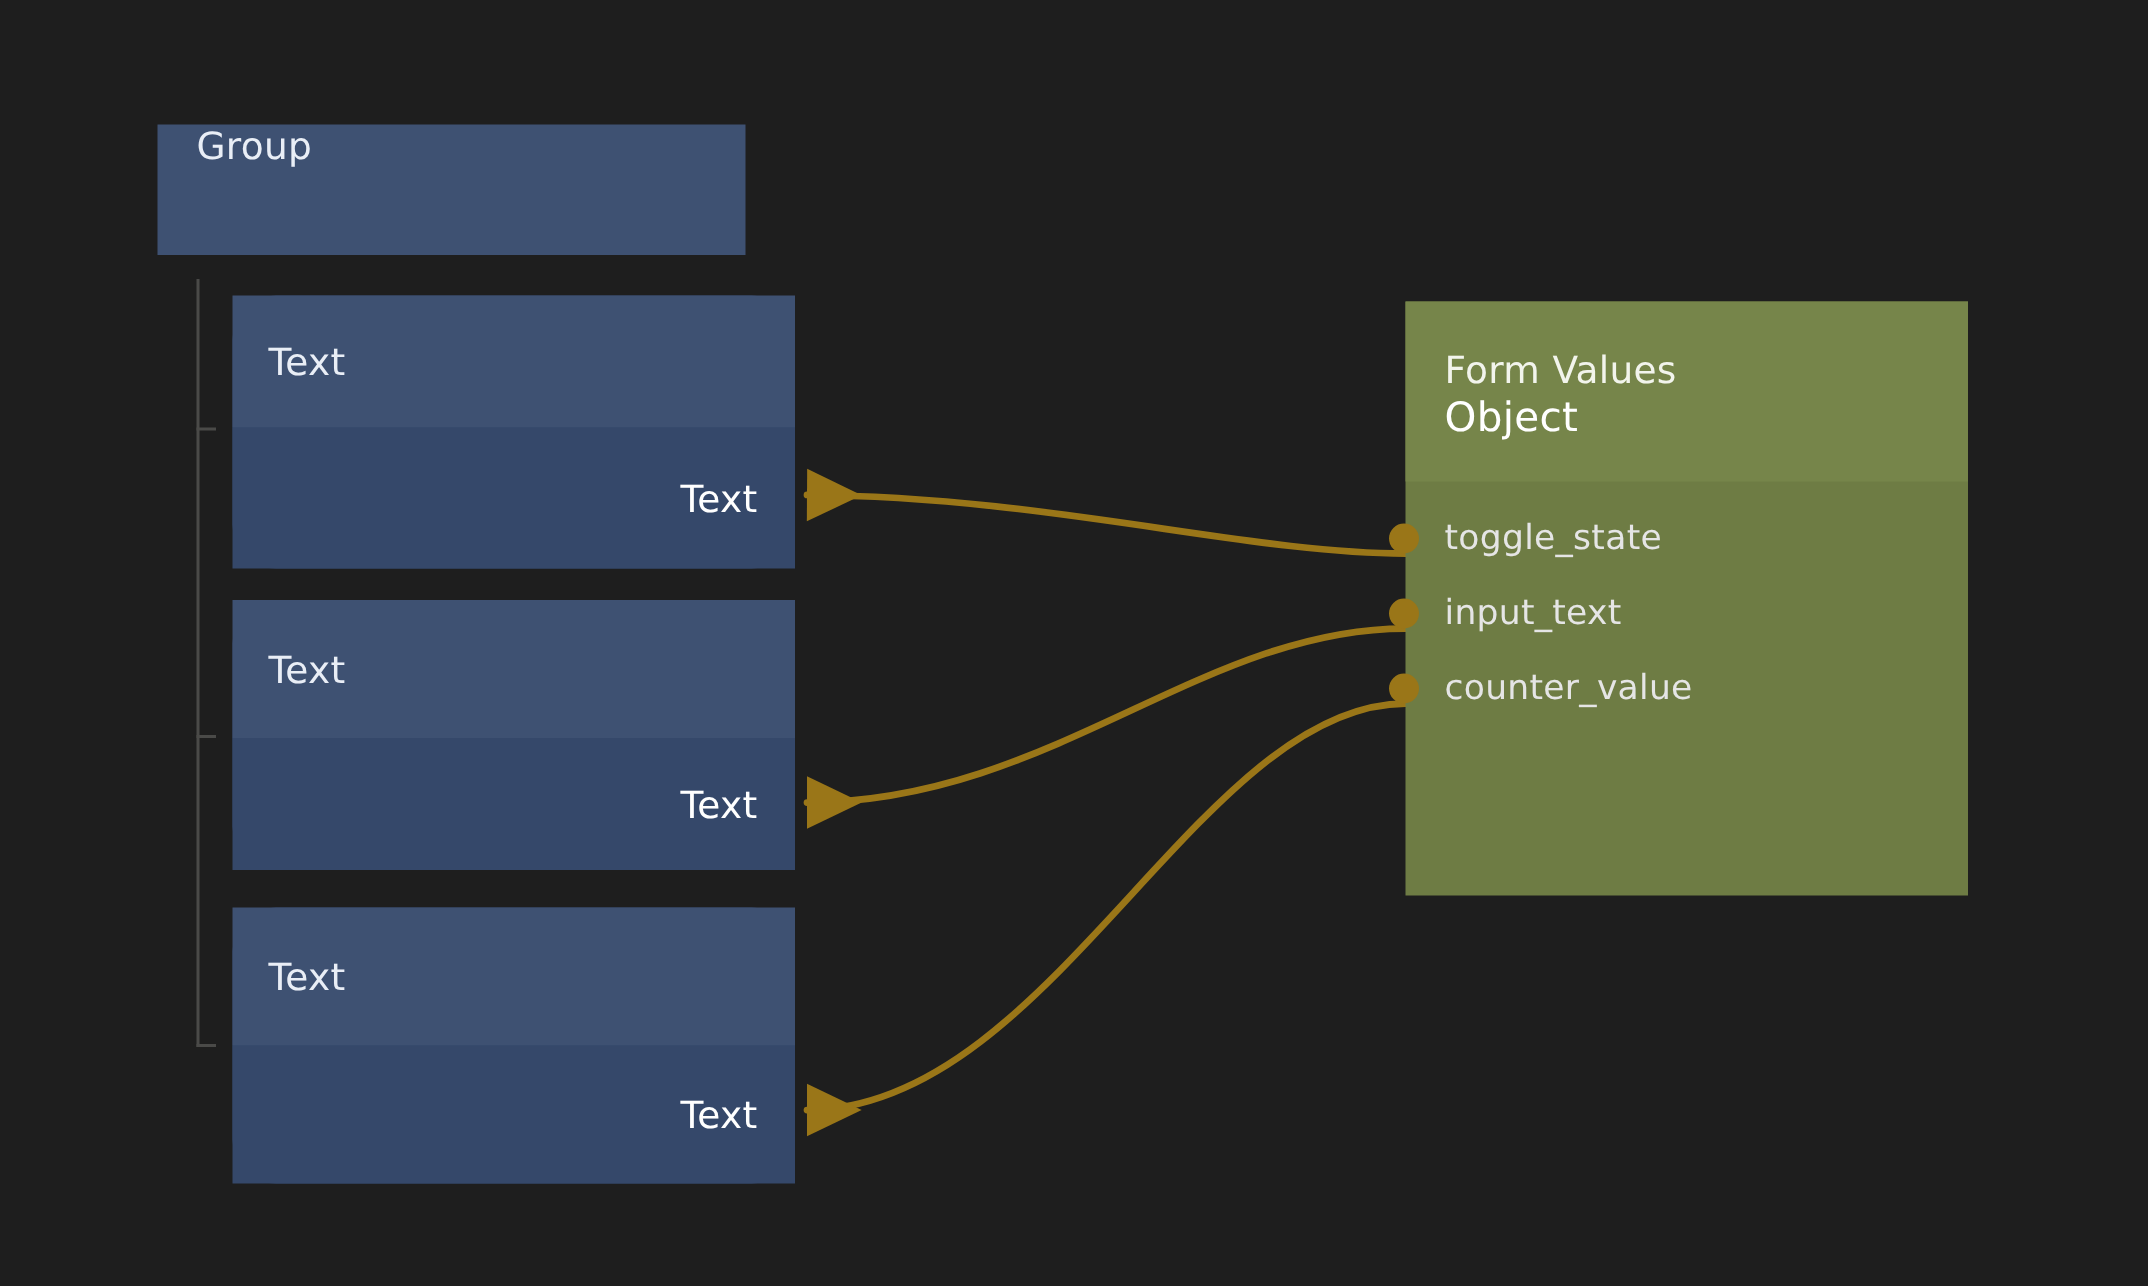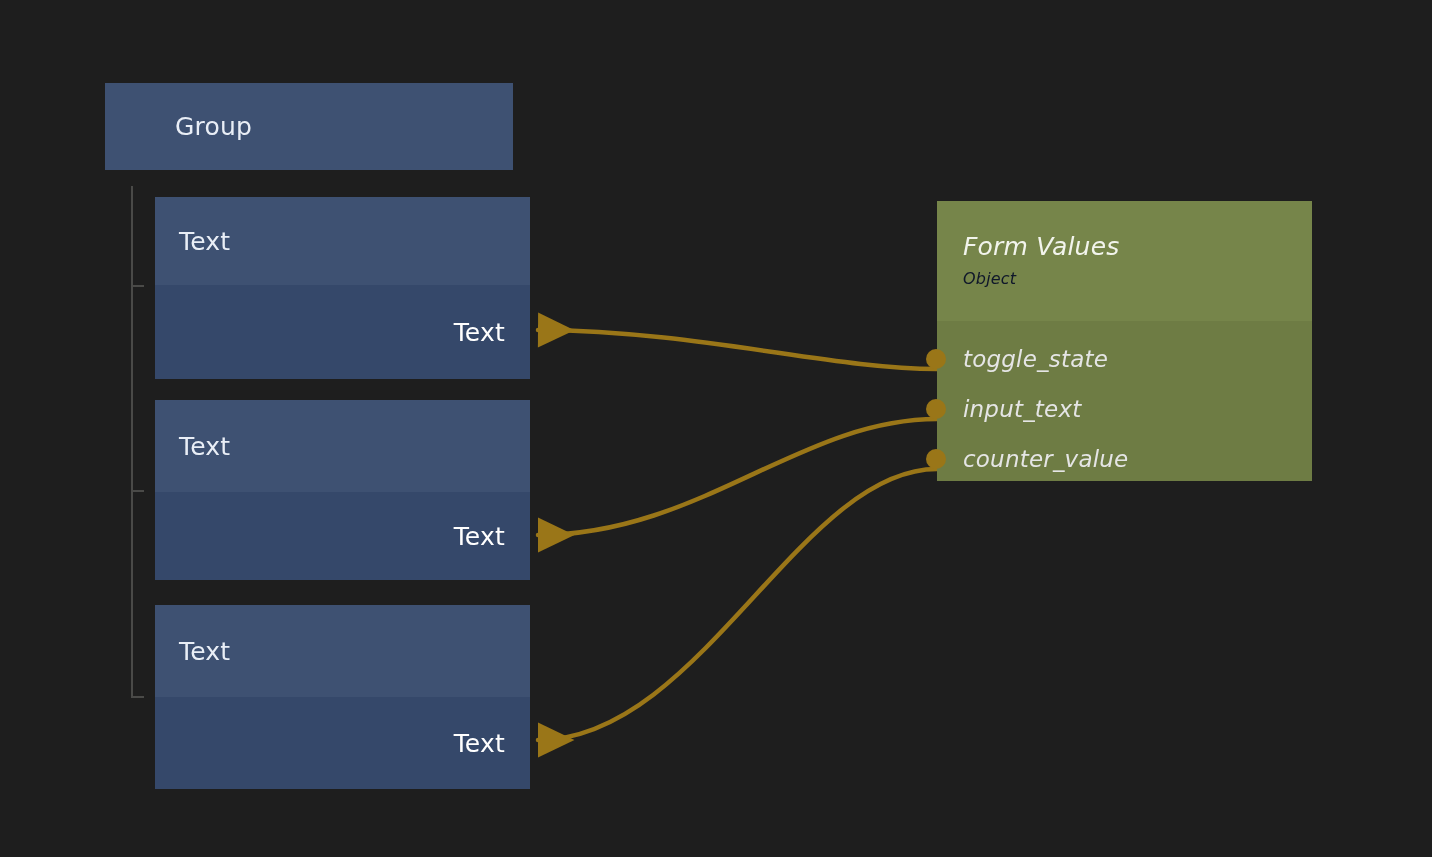--- a/index.html
+++ b/index.html
@@ -42,26 +42,24 @@
     position: absolute;
     height: 2px;
     background: #4a4a48;
   }
 
   
   .group-node {
     position: absolute;
     left: 105px;
     top: 83px;
-    width: 364px;
+    width: 392px;
     height: 87px;
     background: #3e5172;
     display: flex;
-    align-items: center;
-    padding-left: 44px;
   }
   .group-node .group-title {
     color: #e9eef6;
     font-size: 25px;
     font-weight: 400;
     padding-left: 26px;
     letter-spacing: 0.2px;
   }
 
   
@@ -109,42 +107,41 @@
   #card-3 { top: 605px; height: 184px; }
   #card-3 .card-head { height: 92px; }
   #card-3 .card-body { height: 92px; }
 
   
   .obj-node {
     position: absolute;
     left: 937px;
     top: 201px;
     width: 375px;
-    height: 280px;
+    height: 396px;
     background: #6e7c44;
-    font-style: italic;
   }
   .obj-node .obj-head {
     height: 120px;
     background: #76854a;
     padding: 30px 0 0 26px;
     box-sizing: border-box;
   }
   .obj-node .obj-title {
     display: block;
     color: #f2f4ec;
     font-size: 25px;
     font-weight: 400;
     line-height: 32px;
     letter-spacing: 0.2px;
   }
   .obj-node .obj-subtitle {
     display: block;
-    color: #0f172a;
-    font-size: 16px;
+    color: #ffffff;
+    font-size: 27px;
     font-weight: 400;
     line-height: 32px;
     letter-spacing: 0.2px;
   }
   .obj-node .obj-fields {
     padding-top: 13px;
   }
   .obj-node .obj-field {
     position: relative;
     height: 50px;

